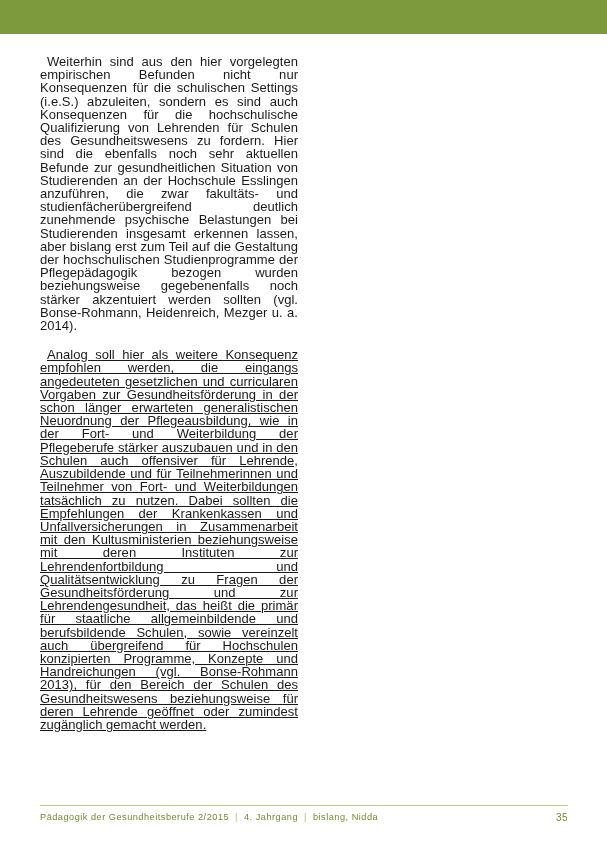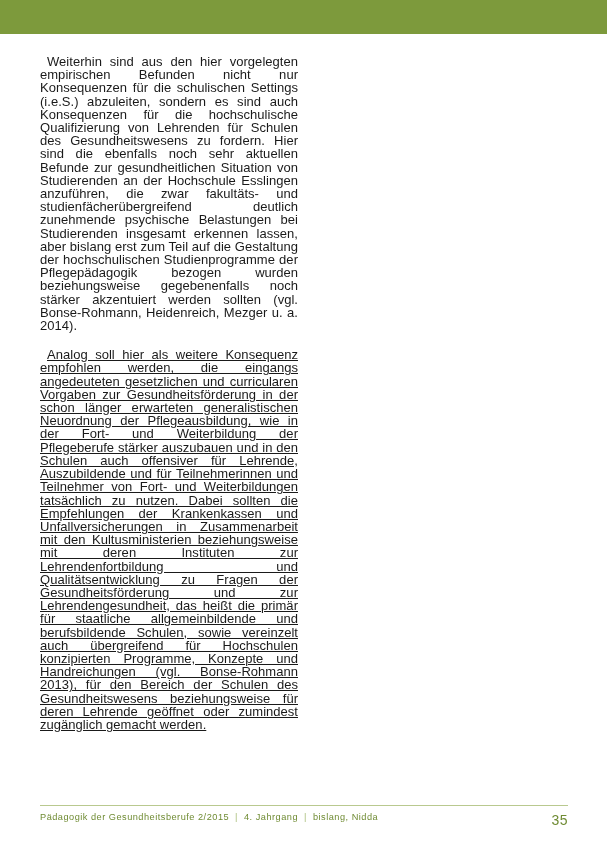--- a/index.html
+++ b/index.html
@@ -112,21 +112,21 @@
   .footer-left {
     white-space: nowrap;
   }
   .footer-sep {
     display: inline-block;
     padding: 0 6px;
     color: #a8bd78;
   }
   .footer-right {
     margin-left: auto;
-    font-size: 14px;
+    font-size: 10px;
     color: #6f8b33;
   }
 
   
   .bottom-band {
     position: absolute;
     left: 0;
     bottom: 0;
     width: 607px;
     height: 4px;

